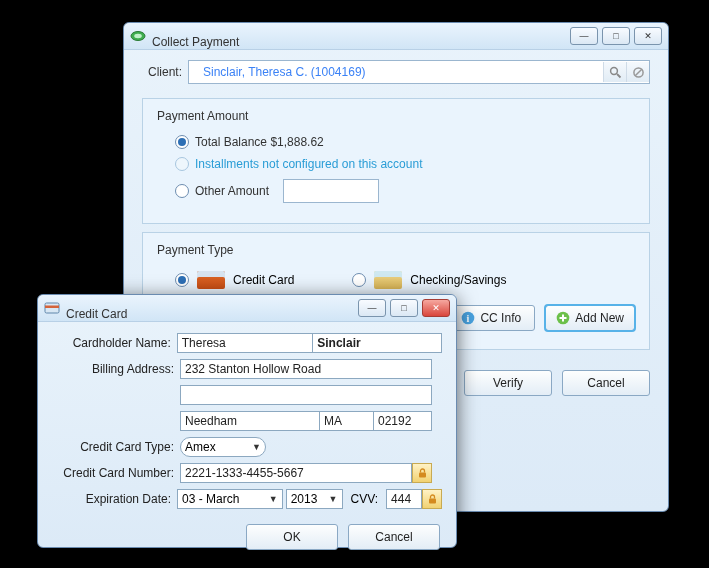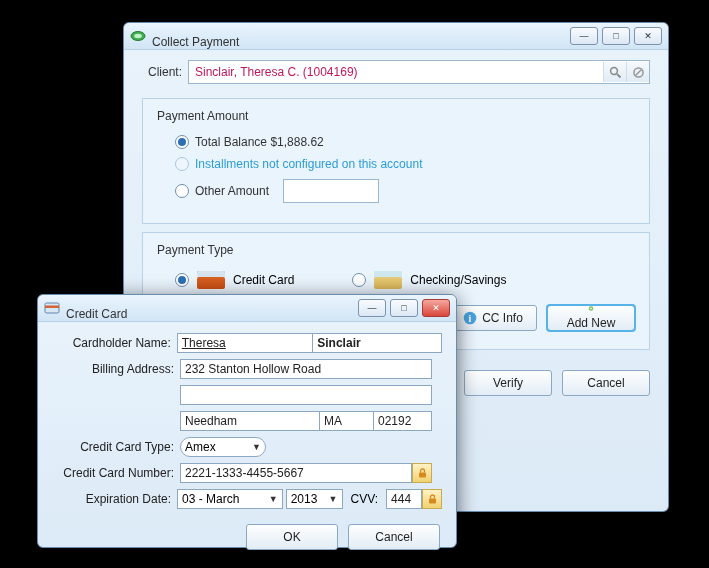--- a/index.html
+++ b/index.html
@@ -59,21 +59,21 @@
   .label { color:#333; padding:2px 6px; }
   .client-input {
     flex:1;
     display:flex;
     border:1px solid #9bb6cf;
     background:#fff;
     height:22px;
     align-items:center;
   }
   .client-text {
-    flex:1; padding:0 6px; color:#be185d;
+    flex:1; padding:0 14px; color:#3b82f6;
   }
   .icon-btn {
     width:22px; height:20px;
     border-left:1px solid #cfdbe7;
     background: linear-gradient(#f5f9fd,#e1ecf5);
     display:flex; align-items:center; justify-content:center;
     cursor:pointer;
     color:#777;
   }
   .inner-panel {
@@ -121,21 +121,21 @@
     display:flex; align-items:center; gap:10px;
     padding: 6px 0 0 4px;
   }
   .btn {
     height:24px; min-width:66px; padding:0 10px;
     border:1px solid #8aa8c4; border-radius:3px;
     background: linear-gradient(#fdfefe,#e3edf6);
     display:inline-flex; align-items:center; justify-content:center;
     gap:5px; cursor:pointer; color:#1f1f1f;
   }
-  .btn.focus { outline:2px solid #57b2e8; outline-offset:-1px;flex-direction:column; }
+  .btn.focus { outline:2px solid #57b2e8; outline-offset:-1px; }
   .bottom-actions {
     display:flex; justify-content:flex-end; gap:10px;
     padding: 12px 18px 16px;
   }
   
   .form-row { display:flex; align-items:center; padding:3px 14px; }
   .form-row .lbl { width:122px; text-align:right; padding-right:6px; color:#222;}
   .tb {
     height:20px; border:1px solid #8ca8c0; background:#fff;
     padding:0 4px; color:#222; display:flex; align-items:center;
@@ -267,21 +267,21 @@
       <div class="win-btn">—</div>
       <div class="win-btn">□</div>
       <div class="win-btn close-red">✕</div>
     </div>
   </div>
 
   <div style="height:8px;"></div>
 
   <div class="form-row">
     <span class="lbl">Cardholder Name:</span>
-    <div class="tb" style="width:140px;text-decoration:underline;">
+    <div class="tb" style="width:140px;">
         <span>Theresa</span>
       </div>
     <div class="tb" style="width:132px; border-left:none;font-weight:bold;">
         <span>Sinclair</span>
       </div>
   </div>
 
   <div class="form-row">
     <span class="lbl">Billing Address:</span>
     <div class="tb" style="width:252px;">

